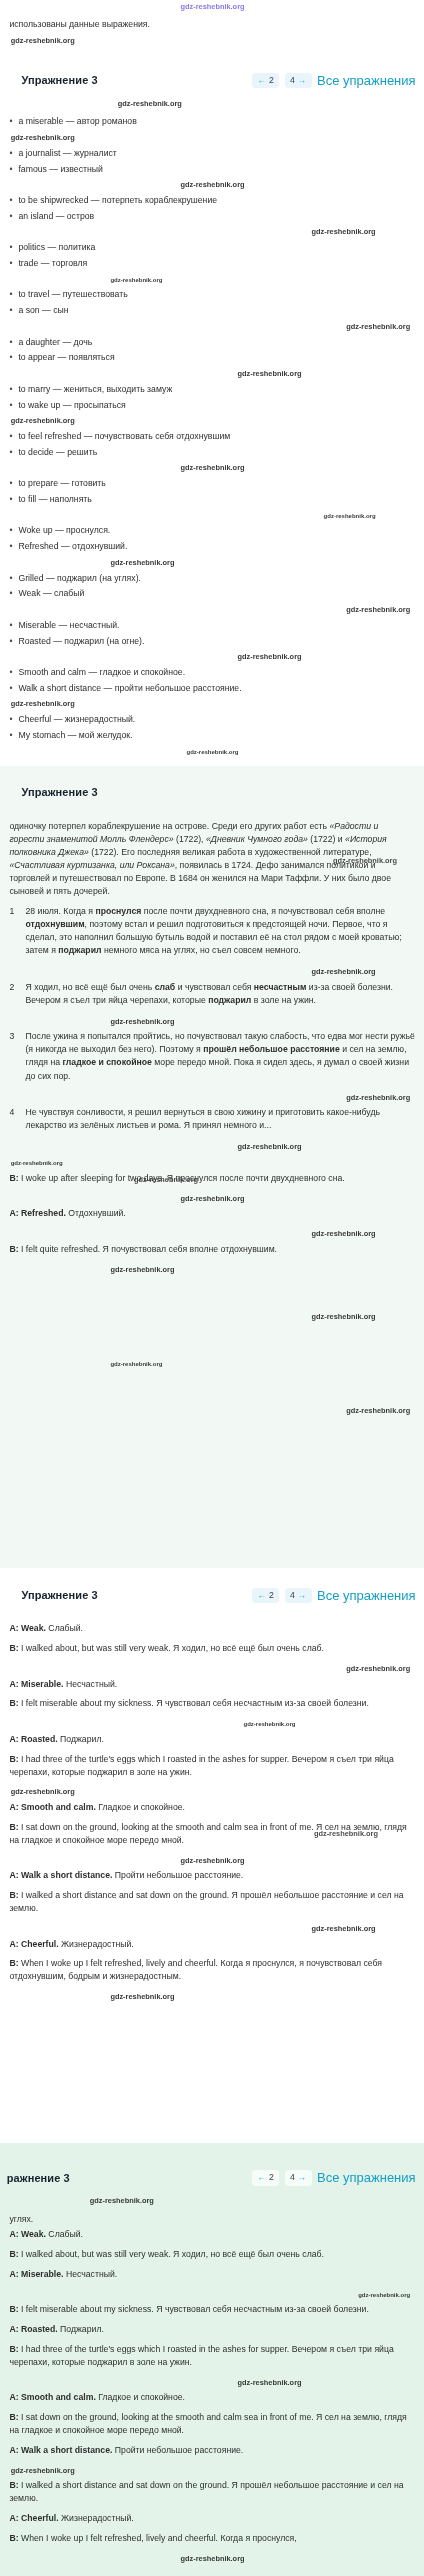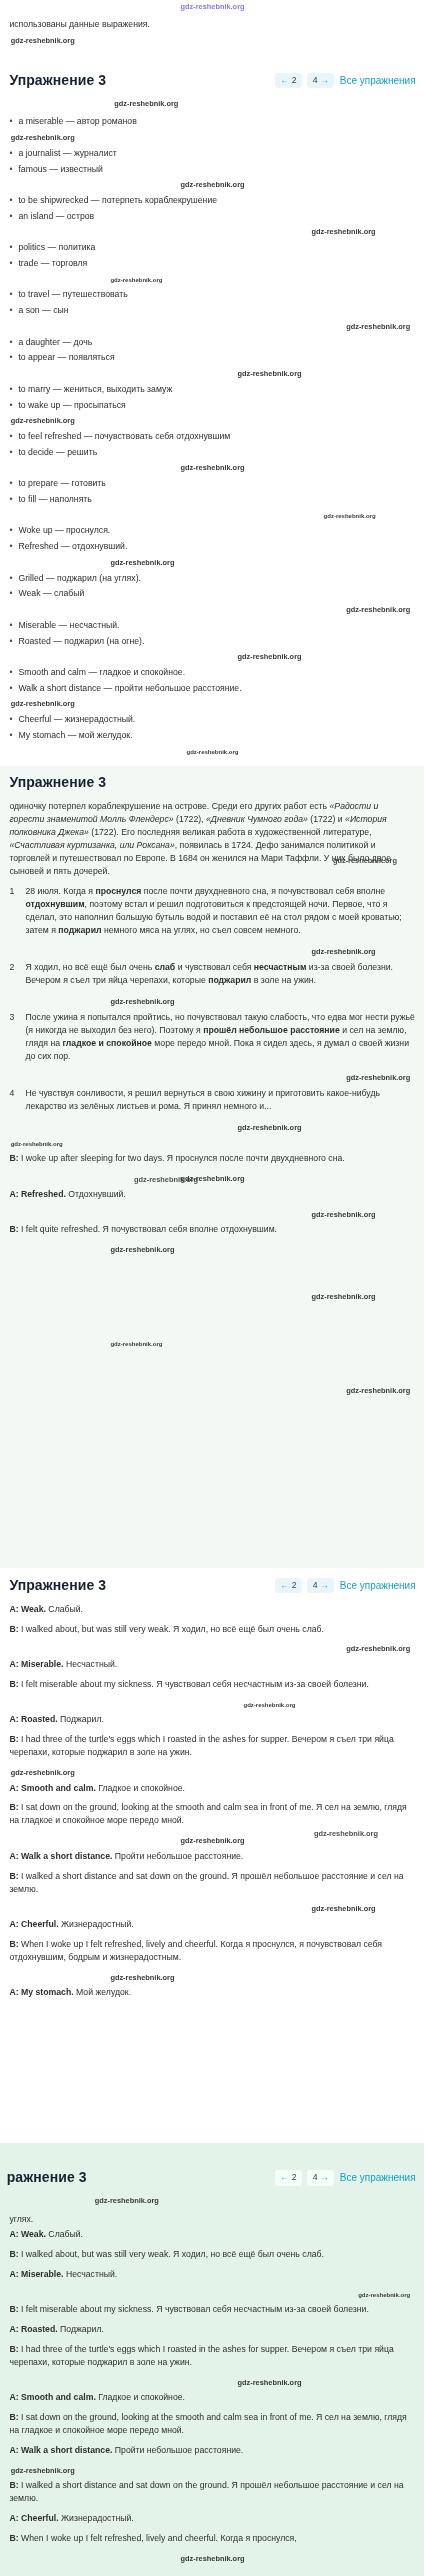--- a/index.html
+++ b/index.html
@@ -8,29 +8,29 @@
     font-family:"Liberation Sans",sans-serif;font-size:8.7px;line-height:1.5;color:#2e2e2e;
   }
   .page{position:relative;width:425px;}
   section.sec{position:relative;padding:1.3px 9.4px 5.4px;}
   .sec1{min-height:699px;background:#ffffff;}
   .sec2{min-height:796px;background:#f2f9f5;}
   .sec3{min-height:568px;background:#ffffff;}
   .sec4{min-height:511px;background:#e4f3ea;}
   .tail-text{margin:1.3px 0 2.7px;}
   .head-row{display:flex;align-items:center;gap:8px;margin:5.4px 0 6.7px;}
-  .title{margin:0;font-size:14px;font-weight:700;color:#17222e;letter-spacing:0.1px;}
+  .title{margin:12px;font-size:11px;font-weight:700;color:#17222e;letter-spacing:0.1px;}
   .title-clip{margin-left:-2.7px;}
   .exnav{margin-left:auto;display:flex;align-items:center;gap:5.4px;white-space:nowrap;}
   .nav-btn{display:inline-flex;align-items:center;gap:2.7px;background:#eaf5fb;border-radius:3.4px;
            padding:1.3px 5.4px;text-decoration:none;color:#33424f;font-size:8.7px;cursor:pointer;}
   .sec4 .nav-btn{background:#f6fcf8;}
   .arr{color:#14b4d2;font-weight:700;}
   .nnum{color:#33424f;}
-  .all-link{color:#149fc4;text-decoration:none;font-size:10px;cursor:pointer;text-align:right;}
+  .all-link{color:#149fc4;text-decoration:none;font-size:13px;cursor:pointer;text-align:right;}
   .wm{font-weight:700;font-size:7.4px;color:#3a3a3a;margin-top:45px;}
   .wm-purple{color:#8a7be4;}
   .wm-top{text-align:center;margin:2px 0 1.3px;}
   .wm-line{margin:0 0 2.7px;}
   .wm-abs{position:absolute;opacity:.9;}
   .wm-sm .wm{font-size:6px;}
   .wm-pos-a{text-align:left;padding-left:1.3px;}
   .wm-pos-b{text-align:center;}
   .wm-pos-c{text-align:right;padding-right:40px;}
   .wm-pos-d{text-align:left;padding-left:101px;}
@@ -277,21 +277,20 @@
         <div class="wm-line wm-pos-a"><span class="wm">gdz-reshebnik.org</span></div>
         <p class="qa"><b class="qp">A:</b> <span class="qen strong">Smooth and calm.</span> <span class="qru">Гладкое и спокойное.</span></p>
         <p class="qa"><b class="qp">B:</b> <span class="qen">I sat down on the ground, looking at the smooth and calm sea in front of me.</span> <span class="qru">Я сел на землю, глядя на гладкое и спокойное море передо мной.</span></p>
         <div class="wm-line wm-pos-b"><span class="wm">gdz-reshebnik.org</span></div>
         <p class="qa"><b class="qp">A:</b> <span class="qen strong">Walk a short distance.</span> <span class="qru">Пройти небольшое расстояние.</span></p>
         <p class="qa"><b class="qp">B:</b> <span class="qen">I walked a short distance and sat down on the ground.</span> <span class="qru">Я прошёл небольшое расстояние и сел на землю.</span></p>
         <div class="wm-line wm-pos-c"><span class="wm">gdz-reshebnik.org</span></div>
         <p class="qa"><b class="qp">A:</b> <span class="qen strong">Cheerful.</span> <span class="qru">Жизнерадостный.</span></p>
         <p class="qa"><b class="qp">B:</b> <span class="qen">When I woke up I felt refreshed, lively and cheerful.</span> <span class="qru">Когда я проснулся, я почувствовал себя отдохнувшим, бодрым и жизнерадостным.</span></p>
         <div class="wm-line wm-pos-d"><span class="wm">gdz-reshebnik.org</span></div>
-        <p class="qa"><b class="qp">A:</b> <span class="qen strong">My stomach.</span> <span class="qru">Мой желудок.</span></p>
       </div>
   </section>
 
   <section class="sec sec4">
     <div class="head-row">
       <h2 class="title title-clip">ражнение 3</h2>
       <span class="wm">gdz-reshebnik.org</span>
       <nav class="exnav">
         <a class="nav-btn" href="#">
           <span class="arr">←</span>

